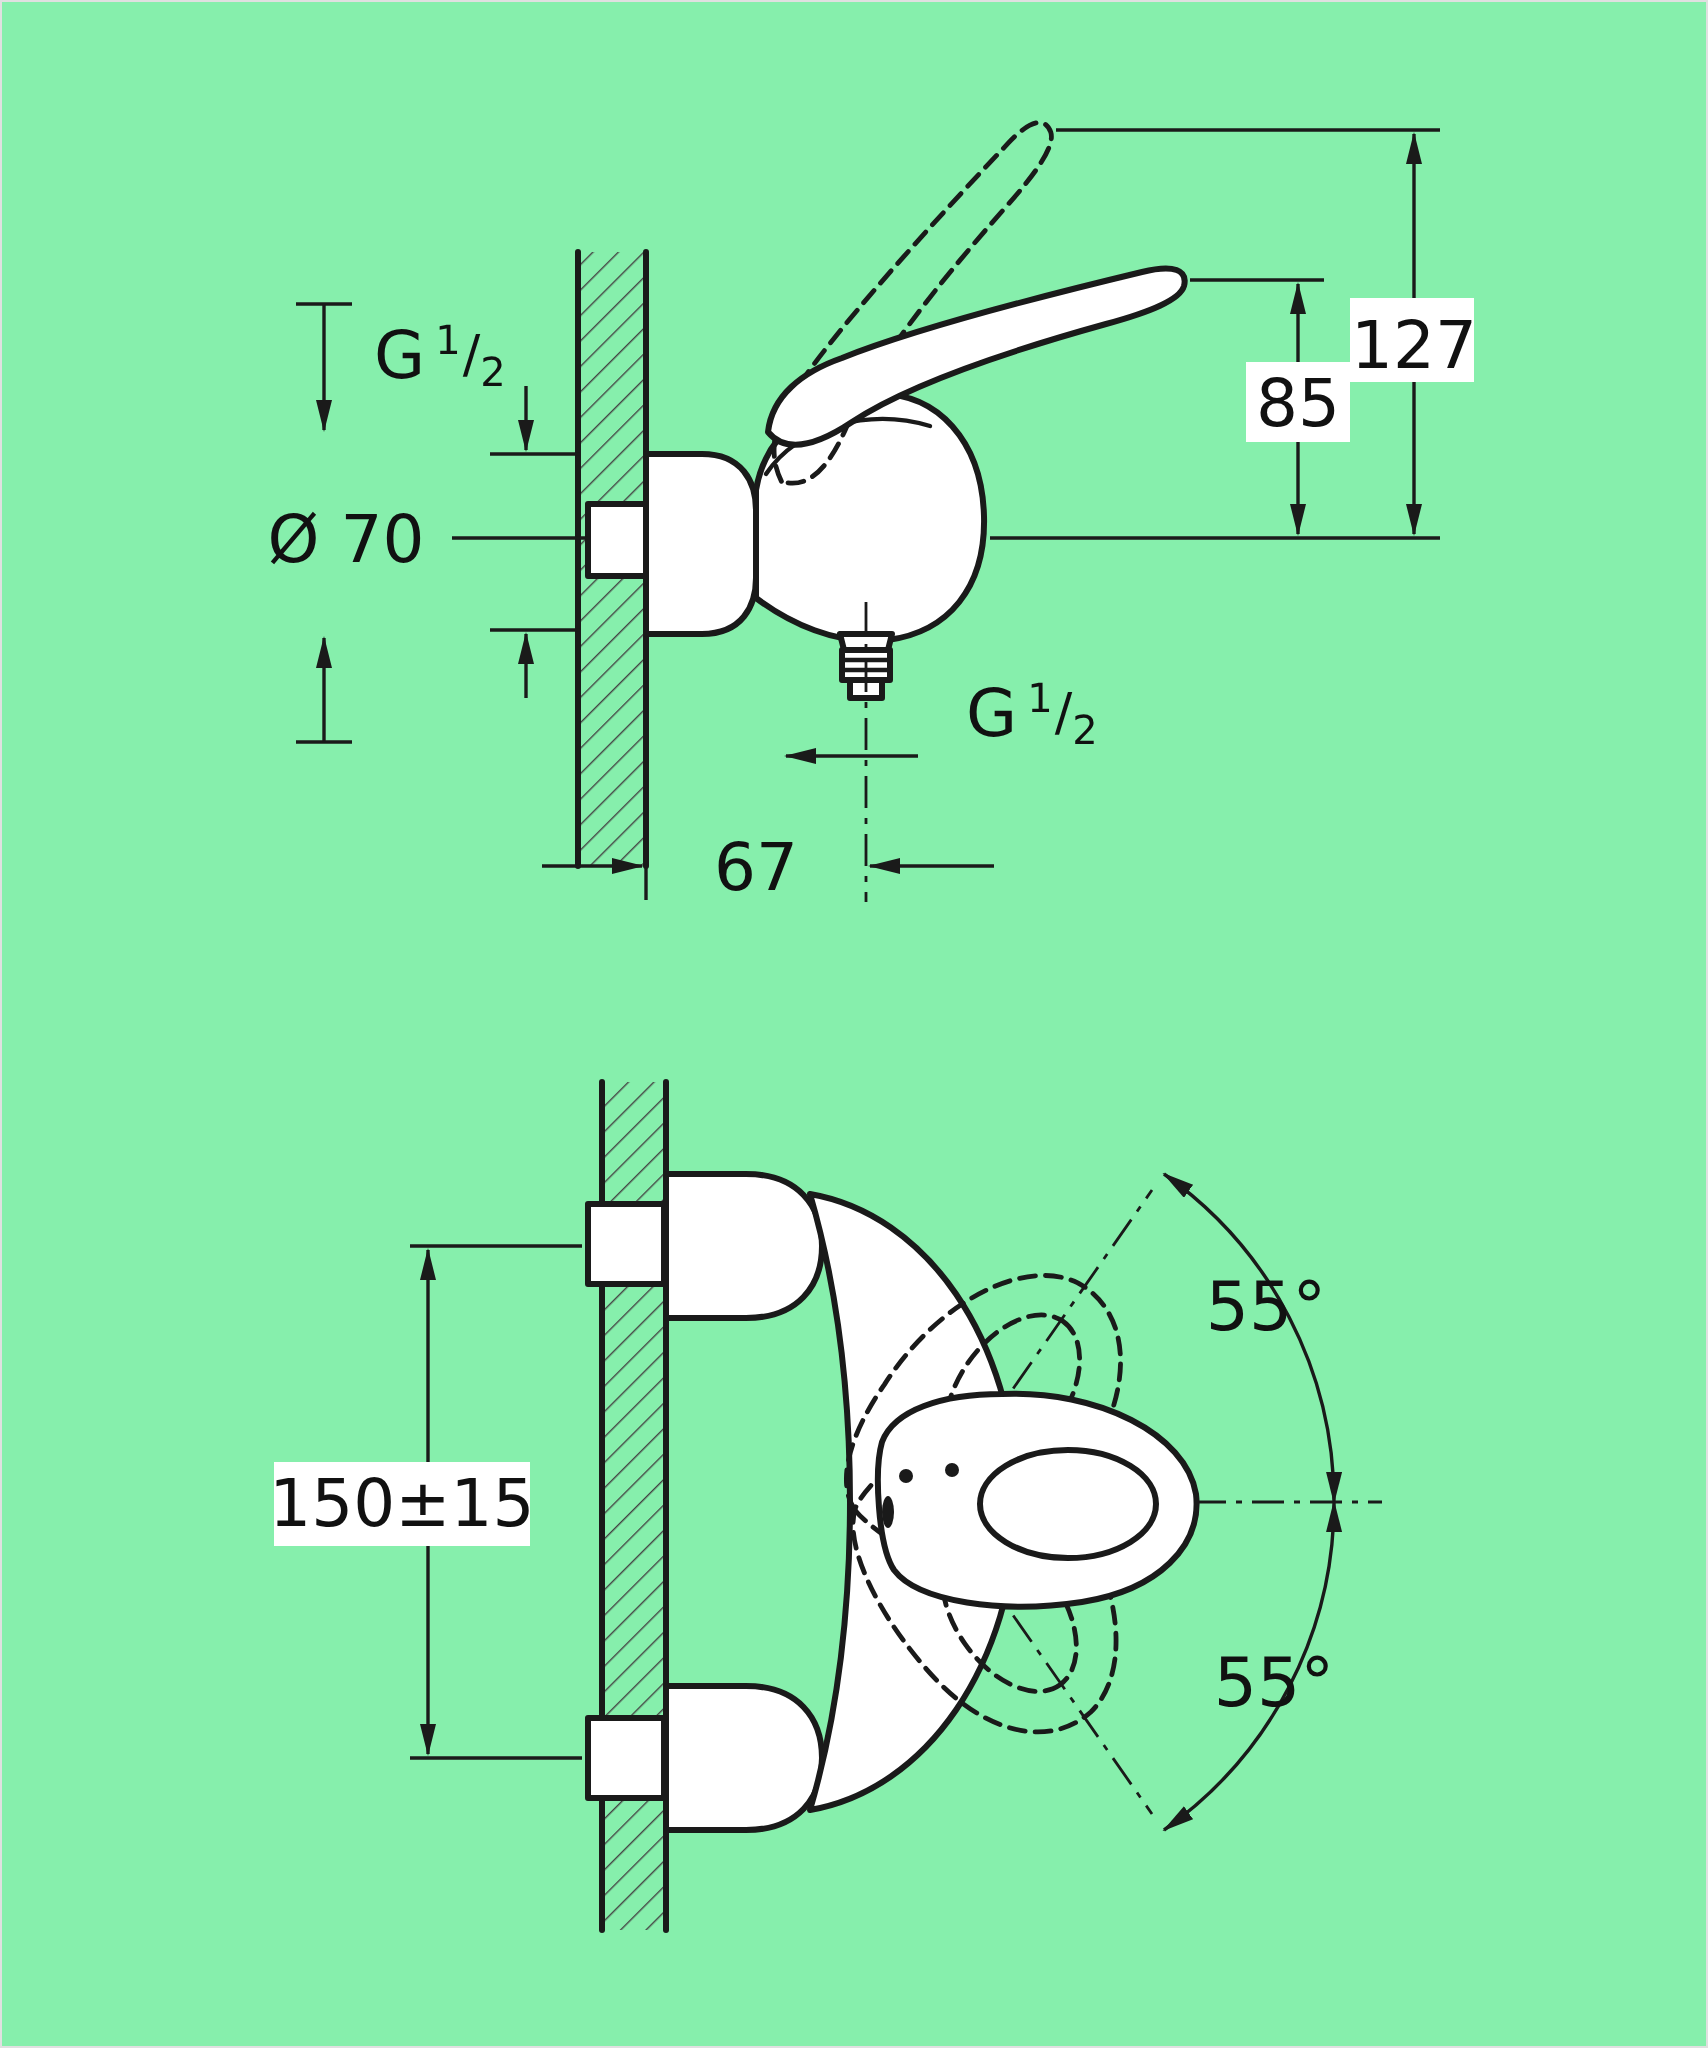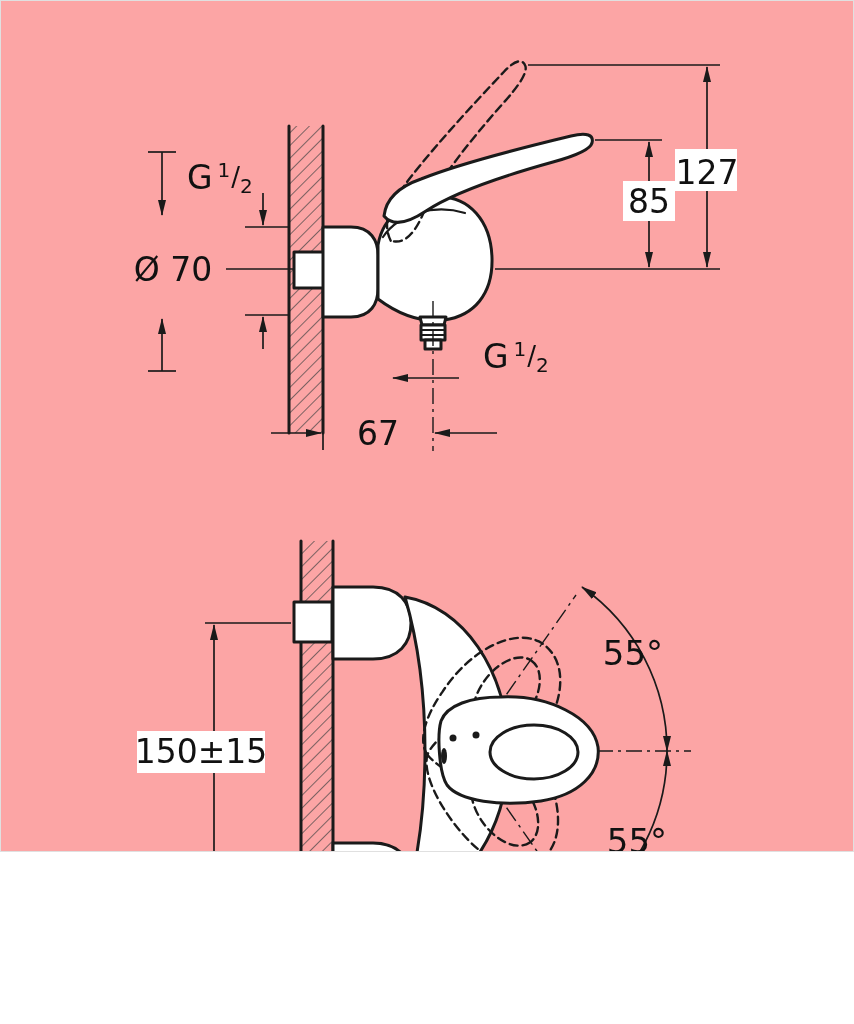--- a/index.html
+++ b/index.html
@@ -1,17 +1,17 @@
 <!DOCTYPE html>
 <html><head>
 <meta charset="utf-8">
 <style>
   html,body{margin:0;padding:0;background:#ffffff;}
   .sheet{
-    position:relative;width:854px;height:852px;background:#fca5a5;
+    position:relative;width:854px;height:1024px;background:#86efac;
     border:1px solid #e0e0e0;box-sizing:border-box;overflow:hidden;
     font-family:"DejaVu Sans", sans-serif;
   }
   svg{display:block;}
   .obj{fill:none;stroke:#1a1a1a;stroke-width:3;stroke-linejoin:round;stroke-linecap:round;}
   .objf{fill:#ffffff;stroke:#1a1a1a;stroke-width:3;stroke-linejoin:round;}
   .inner{fill:none;stroke:#1a1a1a;stroke-width:2.2;stroke-linecap:round;}
   .thin{fill:none;stroke:#1a1a1a;stroke-width:1.7;stroke-linecap:butt;}
   .ghost{fill:none;stroke:#1a1a1a;stroke-width:2.4;stroke-dasharray:8 5;stroke-linejoin:round;stroke-linecap:round;}
   .cl{fill:none;stroke:#1a1a1a;stroke-width:1.4;stroke-dasharray:16 5 3 5;}

